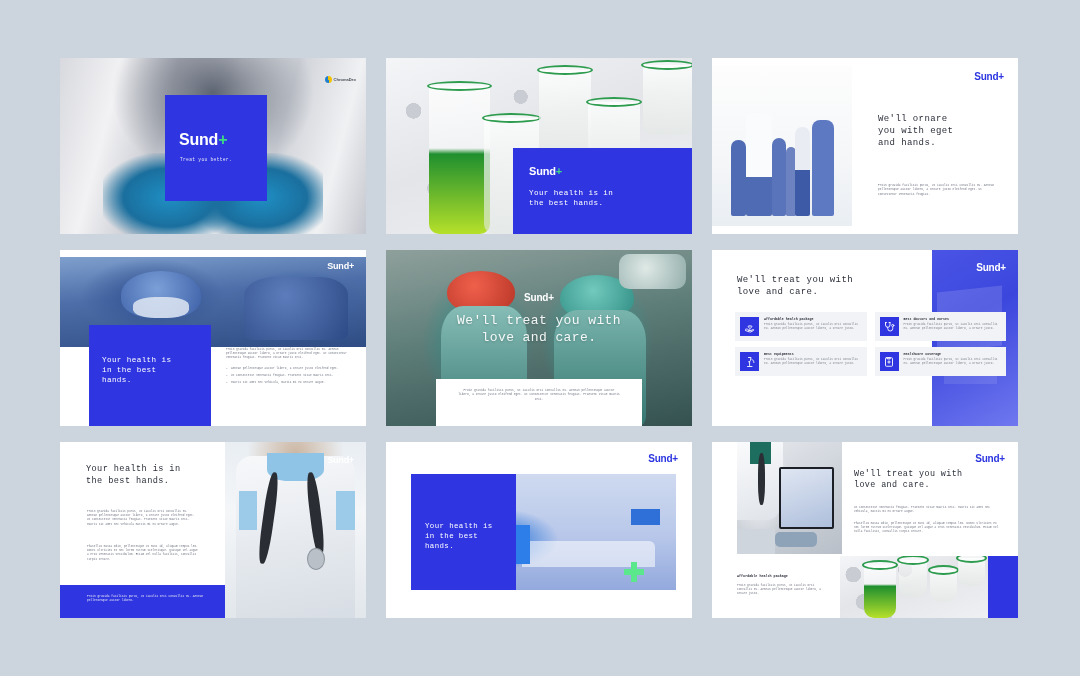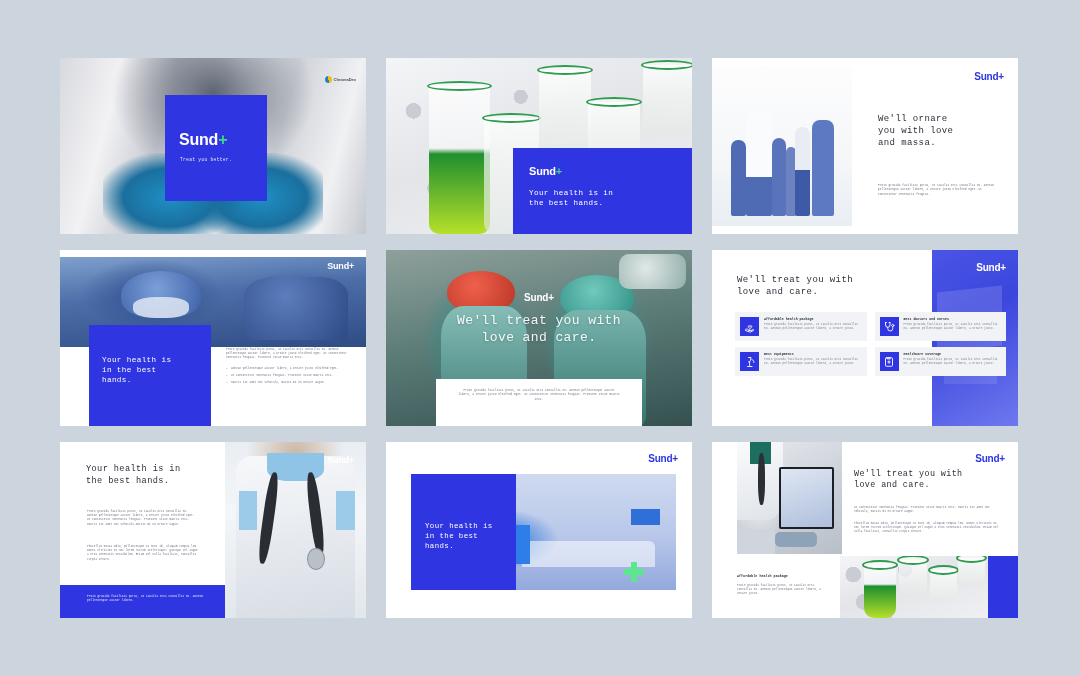--- a/index.html
+++ b/index.html
@@ -189,22 +189,22 @@
         <div class="walker" style="left:52%; width:10%; height:62%; background:#6d82c0;"></div>
         <div class="walker" style="left:61%; width:13%; height:80%; background:linear-gradient(180deg,#e9edf3 0 48%,#3c5aa6 48% 100%);"></div>
         <div class="walker" style="left:76%; width:20%; height:86%; background:#5d79c2; border-radius:8px 8px 2px 2px;"></div>
       </div>
     </div>
     <div class="logo dark" style="position:absolute; right:14px; top:14px; font-size:10px;">
       <span>Sund</span><span class="plus" style="color:#2f35e0">+</span>
     </div>
     <div class="headline" style="position:absolute; left:166px; top:55px; right:16px; font-size:9px;">
       <div>We'll ornare</div>
-      <div>you with love</div>
-      <div>and massa.</div>
+      <div>you with eget</div>
+      <div>and hands.</div>
     </div>
     <div class="body" style="position:absolute; left:166px; top:126px; right:18px; font-size:2.9px;">Proin gravida facilisis purus, ut iaculis orci convallis eu. Aenean pellentesque auctor libero, a ornare justo eleifend eget. Ut consectetur venenatis feugiat.</div>
   </div>
 
   <div class="slide">
     <div class="photo ph-surgery" style="left:0; top:7px; right:0; height:90px;">
       <div style="position:absolute; left:20%; top:16%; width:26%; height:52%; border-radius:50% 50% 40% 40%; background:radial-gradient(circle at 45% 38%,#7ba0d8,#3c5fa6);"></div>
       <div style="position:absolute; left:24%; top:44%; width:18%; height:24%; border-radius:40%; background:#dfe6f2; opacity:.85;"></div>
       <div style="position:absolute; left:60%; top:22%; width:34%; height:70%; border-radius:30% 28% 10% 10%; background:radial-gradient(circle at 40% 30%,#5c7cbb,#2c4a85);"></div>
     </div>

